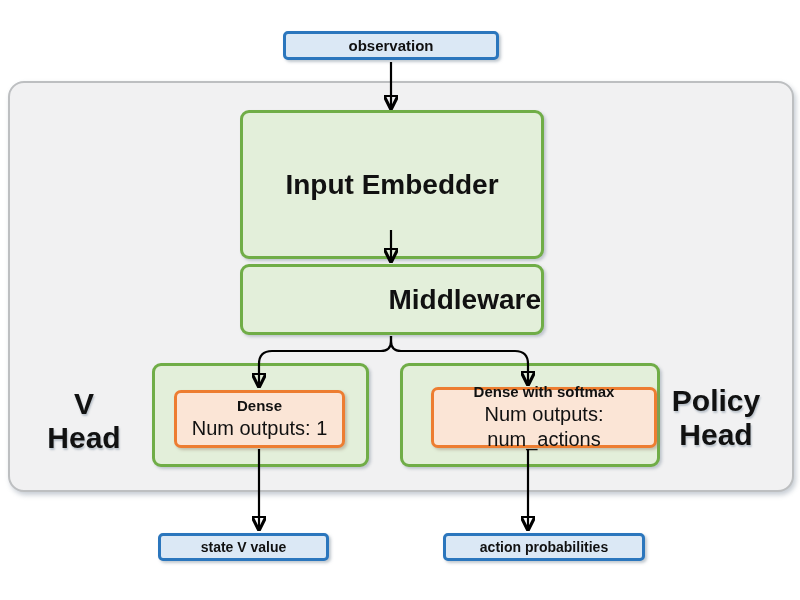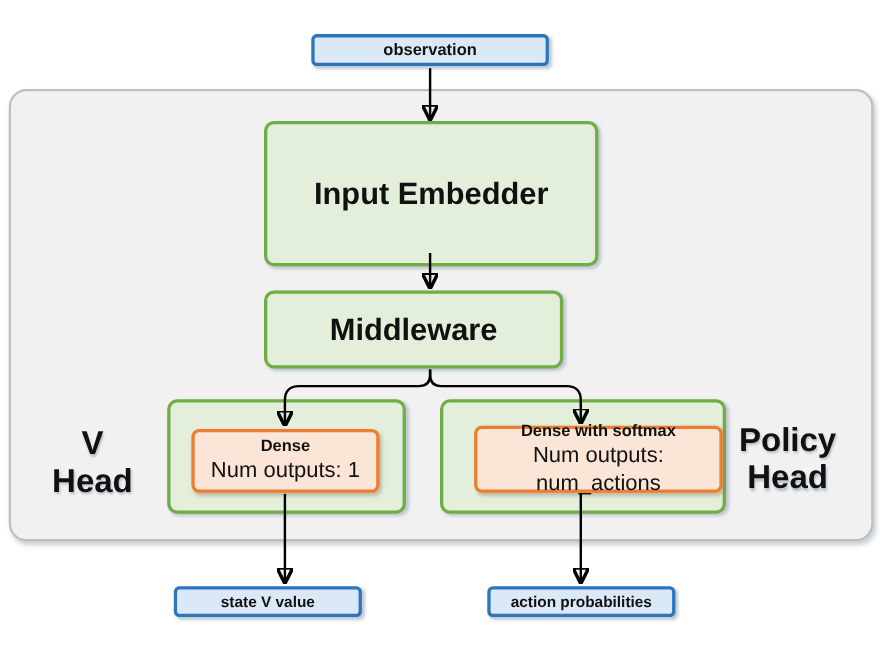--- a/index.html
+++ b/index.html
@@ -75,30 +75,30 @@
     text-align: center;
     font-weight: bold;
     font-size: 30px;
     line-height: 34px;
     color: #111111;
     text-shadow: 1px 2px 2px rgba(100,120,140,0.40);
     z-index: 3;
   }
 
   #observation       { left: 283px; top: 31px;  width: 216px; height: 29px; }
-  #input-embedder    { left: 240px; top: 110px; width: 304px; height: 132px; }
-  #middleware        { left: 240px; top: 264px; width: 272px; height: 71px; }
+  #input-embedder    { left: 240px; top: 110px; width: 304px; height: 149px; }
+  #middleware        { left: 240px; top: 264px; width: 304px; height: 71px; justify-content: flex-end; }
   #v-head-box        { left: 152px; top: 363px; width: 217px; height: 104px; }
   #v-dense           { left: 174px; top: 390px; width: 171px; height: 58px; }
   #policy-head-box   { left: 400px; top: 363px; width: 260px; height: 104px; }
   #policy-dense      { left: 431px; top: 387px; width: 226px; height: 61px; }
   #v-head-label      { left: 28px;  top: 387px; width: 112px; }
   #policy-head-label { left: 655px; top: 384px; width: 122px; }
   #state-v-value     { left: 158px; top: 533px; width: 171px; height: 28px; font-size: 14px; }
-  #action-probs      { left: 443px; top: 533px; width: 171px; height: 28px; font-size: 14px; }
+  #action-probs      { left: 443px; top: 533px; width: 202px; height: 28px; font-size: 14px; }
 
   svg.arrows {
     position: absolute;
     left: 0; top: 0;
     width: 800px; height: 600px;
     z-index: 5;
     pointer-events: none;
   }
   svg.arrows path {
     fill: none;

